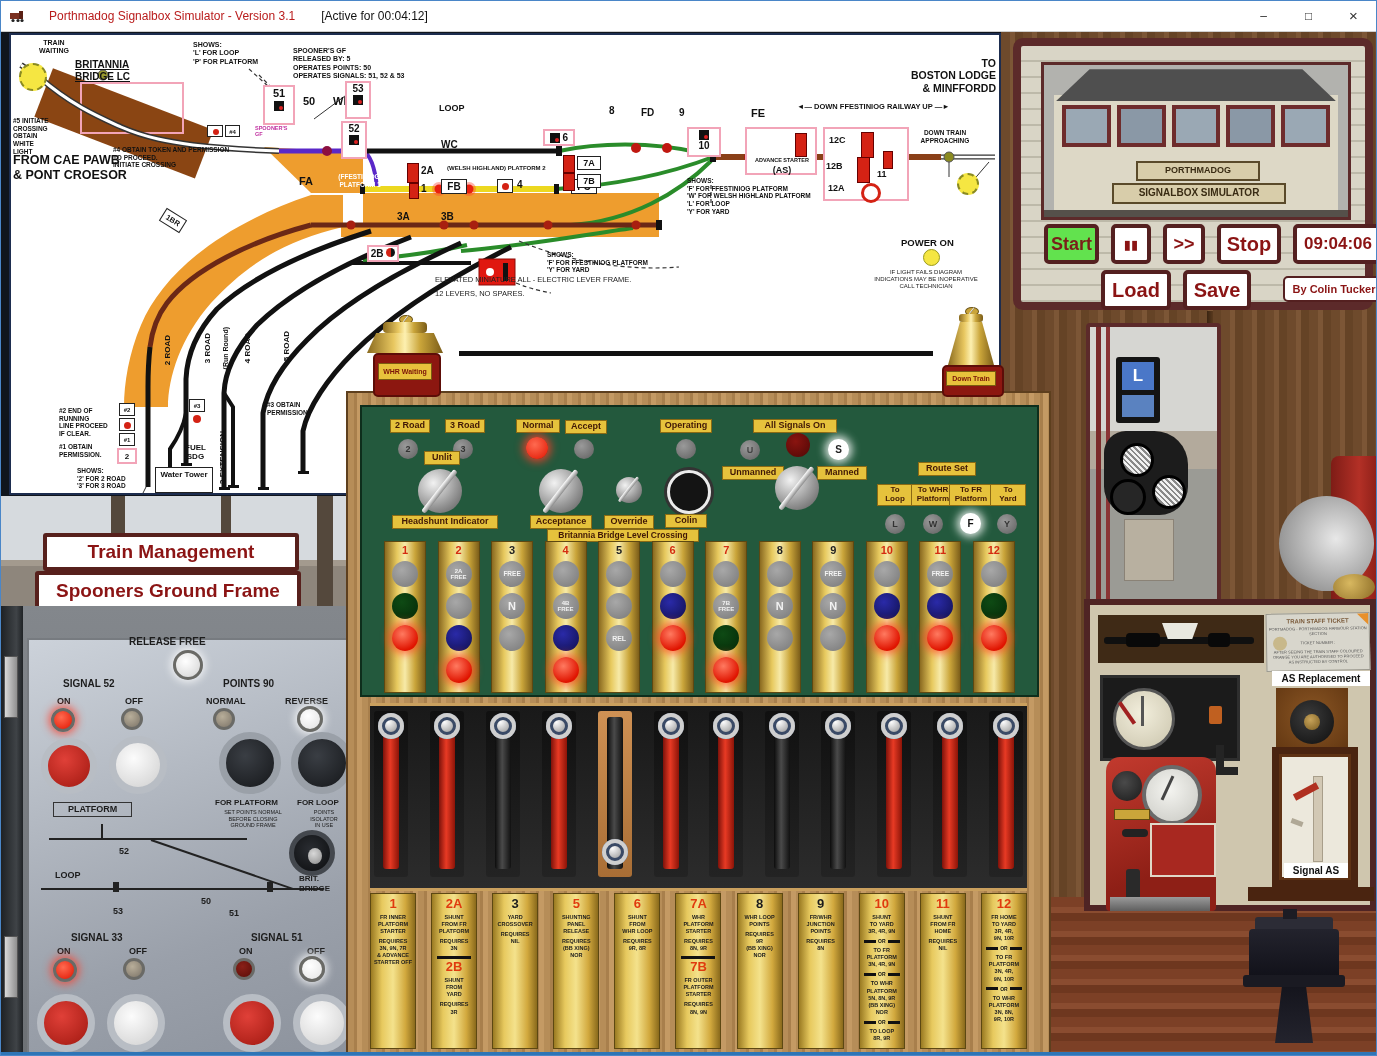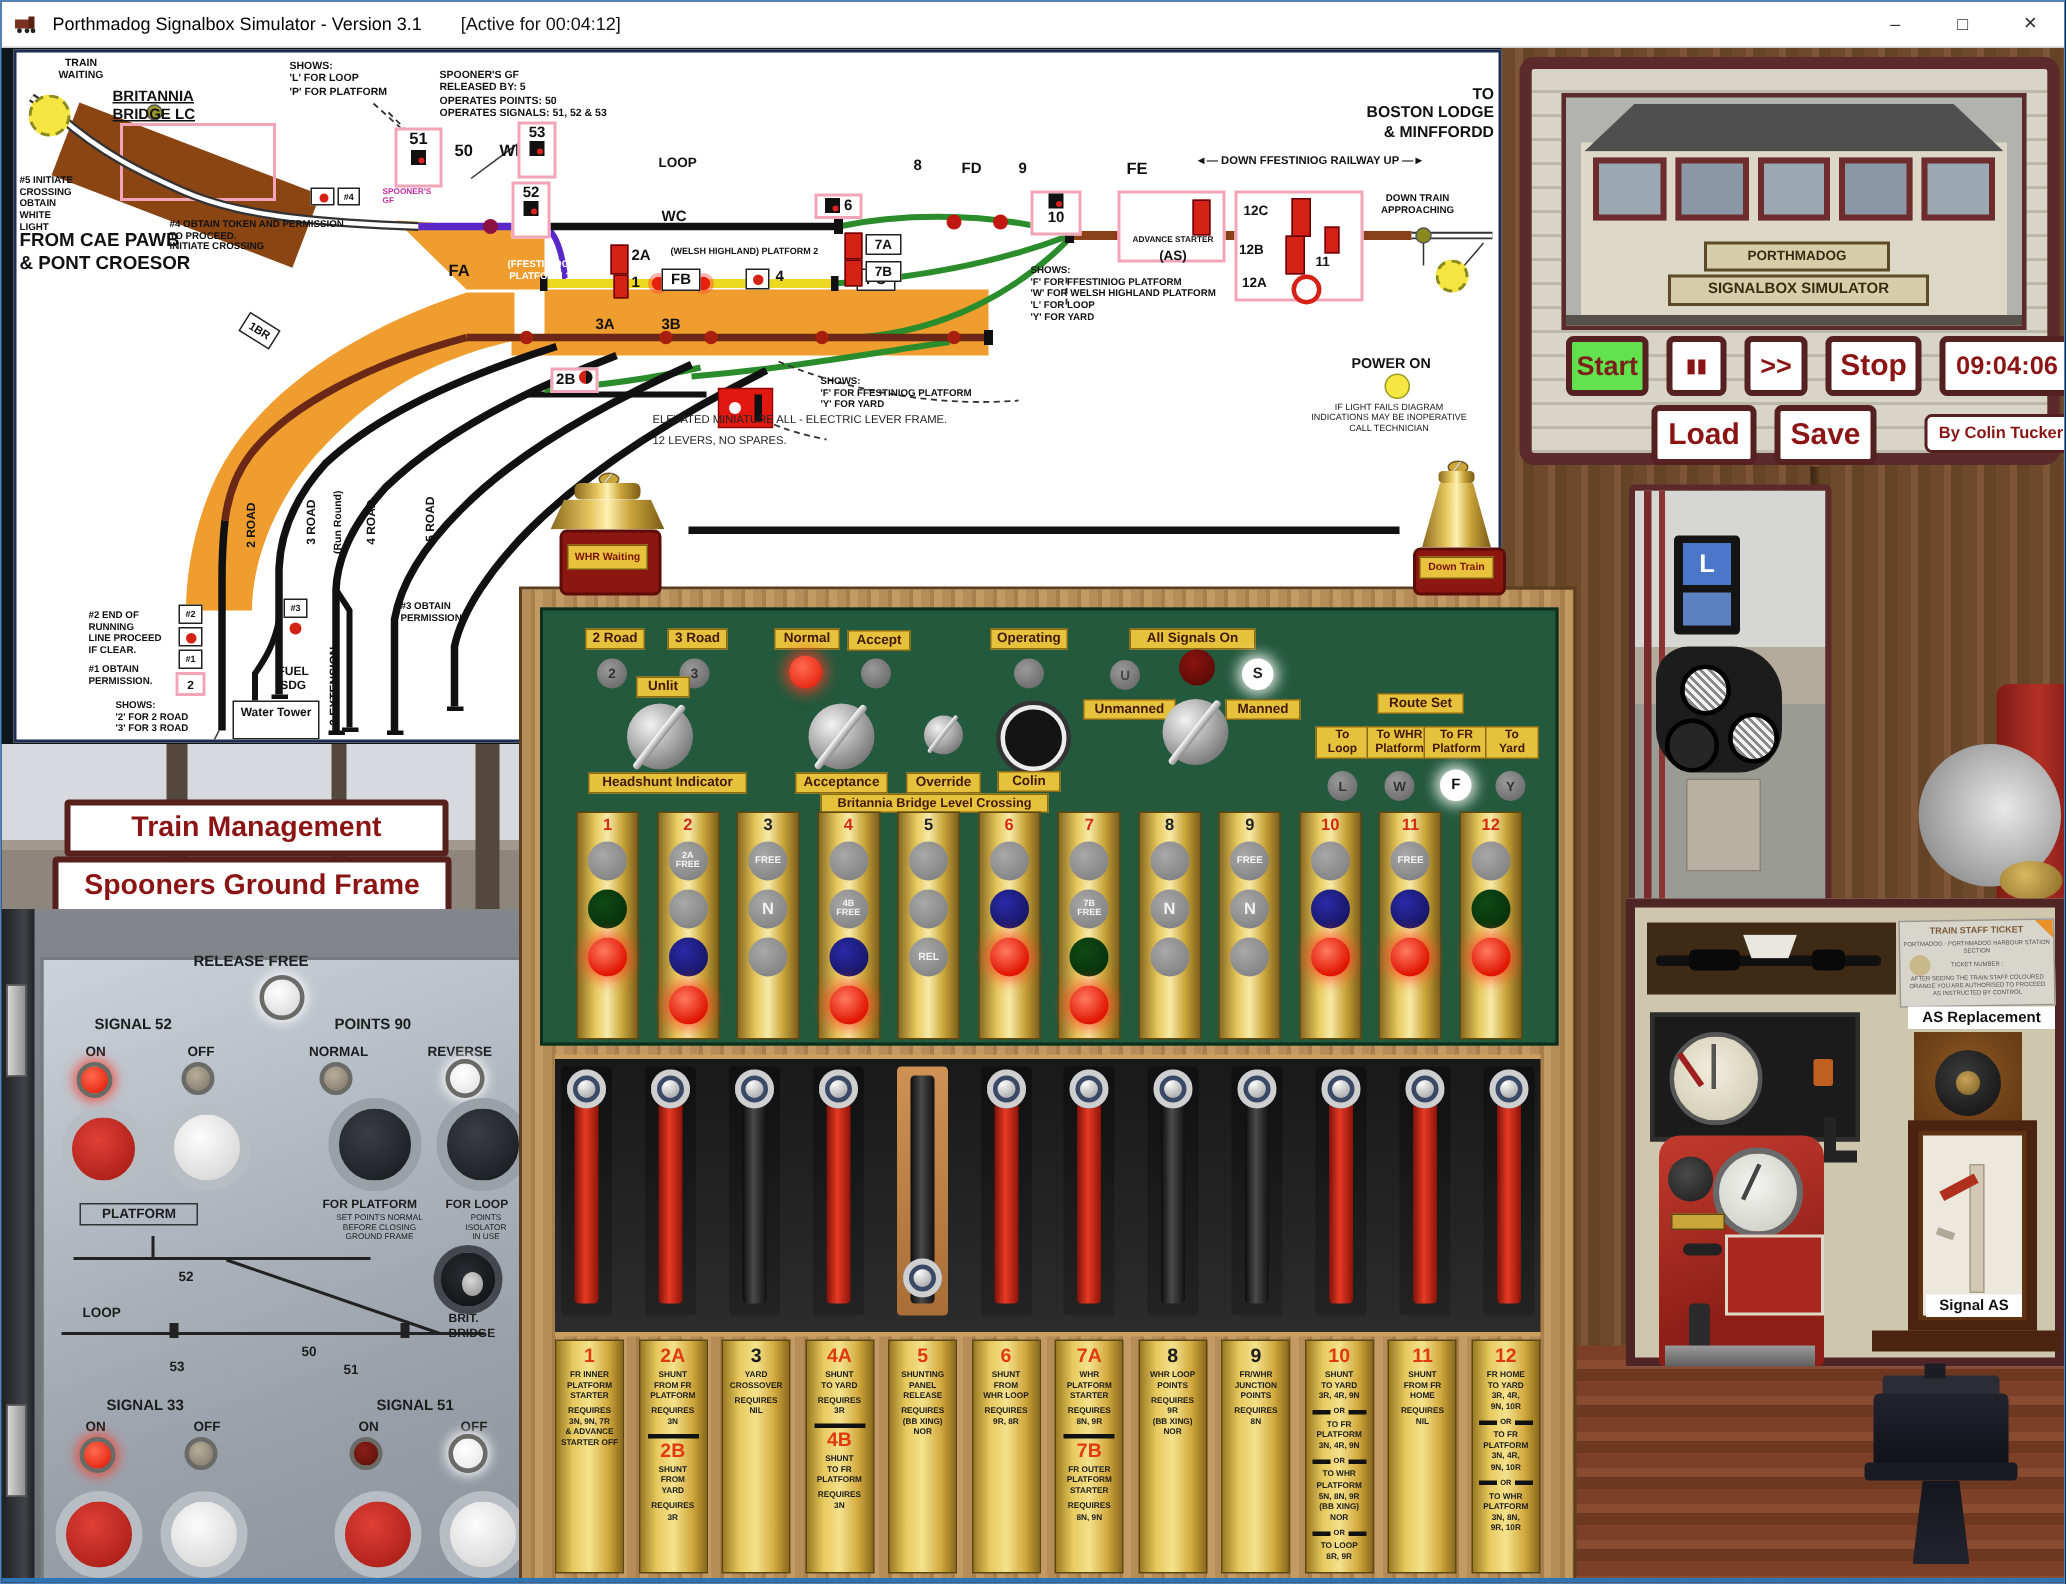--- a/index.html
+++ b/index.html
@@ -2,21 +2,21 @@
 <html><head>
 <meta charset="utf-8">
 <style>
   html,body{margin:0;padding:0;background:#000;}
   #app{position:relative;width:1377px;height:1056px;overflow:hidden;
        font-family:"Liberation Sans","DejaVu Sans",sans-serif;background:#10151c;
        border:1px solid #4a86c8;box-sizing:border-box;user-select:none;}
   .abs{position:absolute;}
   
   .titlebar{position:absolute;left:0;top:0;width:100%;height:30px;background:#fff;border-bottom:1px solid #cfcfcf;display:flex;align-items:center;}
-  .tb-title{font-size:12px;color:#000000;margin-left:8px;}
+  .tb-title{font-size:12px;color:#b91c1c;margin-left:22px;}
   .tb-active{font-size:12px;color:#111;margin-left:26px;}
   .tb-ctrls{position:absolute;right:0;top:0;height:29px;display:flex;}
   .tb-btn{width:45px;height:29px;display:flex;align-items:center;justify-content:center;font-size:12px;color:#333;}
   
   .diagram{position:absolute;left:8px;top:32px;width:992px;height:462px;background:#fff;border:2px solid #1d2d4f;box-sizing:border-box;z-index:1;}
   .dl{position:absolute;white-space:pre-line;font-weight:bold;color:#111;line-height:1.18;}
   .pbox{position:absolute;border:2px solid #f2a4b8;background:#fff;box-sizing:border-box;text-align:center;font-weight:bold;color:#111;}
   .wbox{position:absolute;border:1px solid #222;background:#fff;box-sizing:border-box;text-align:center;font-weight:bold;color:#111;}
   .dot{position:absolute;border-radius:50%;}
   .vtext{position:absolute;writing-mode:vertical-rl;transform:rotate(180deg);font-weight:bold;color:#111;white-space:nowrap;}
@@ -651,34 +651,20 @@
 3R</div>
         </div>
         <div class="plate">
           <div class="pnum black">3</div>
           <div class="ptxt">YARD
 CROSSOVER</div>
           <div class="ptxt">REQUIRES
 NIL</div>
         </div>
         <div class="plate">
-          <div class="pnum red">4A</div>
-          <div class="ptxt">SHUNT
-TO YARD</div>
-          <div class="ptxt">REQUIRES
-3R</div>
-          <div class="prule"></div>
-          <div class="pnum red">4B</div>
-          <div class="ptxt">SHUNT
-TO FR
-PLATFORM</div>
-          <div class="ptxt">REQUIRES
-3N</div>
-        </div>
-        <div class="plate">
           <div class="pnum red">5</div>
           <div class="ptxt">SHUNTING
 PANEL
 RELEASE</div>
           <div class="ptxt">REQUIRES
 (BB XING) NOR</div>
         </div>
         <div class="plate">
           <div class="pnum red">6</div>
           <div class="ptxt">SHUNT

